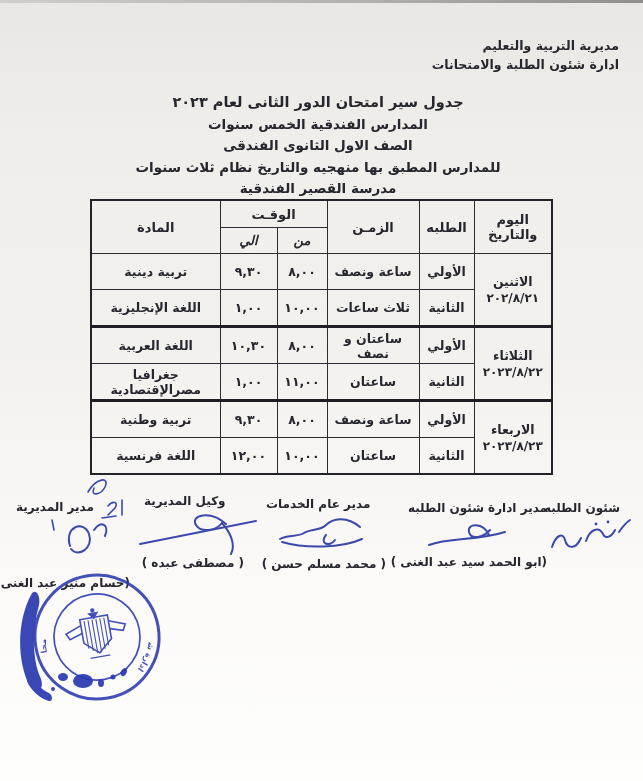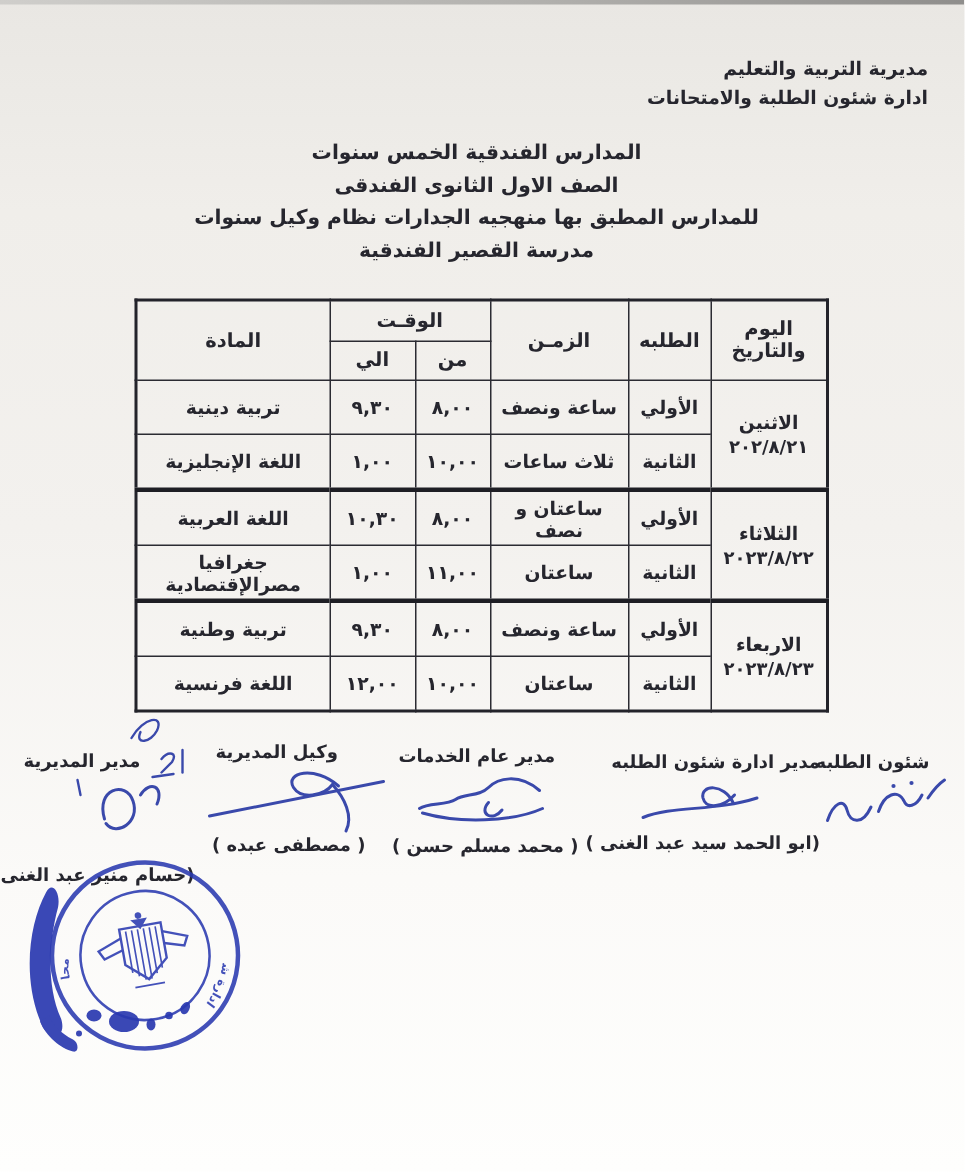--- a/index.html
+++ b/index.html
@@ -18,21 +18,21 @@
   .titleblock{position:absolute;top:92px;right:95px;width:460px;text-align:center;
     font-weight:700;line-height:21.5px;font-size:13.5px;}
   .titleblock .t1{font-size:14.5px;}
   
   table.sched{position:absolute;top:199px;right:90px;border-collapse:collapse;
     direction:rtl;background:transparent;border:2.6px solid #23232a;}
   table.sched th,table.sched td{border:1.6px solid #2b2b32;text-align:center;
     vertical-align:middle;font-weight:700;padding:0 3px;}
   table.sched thead th{font-size:13px;}
   table.sched thead tr.h1 th{height:26px;}
-  table.sched thead tr.h2 th{height:25px;}
+  table.sched thead tr.h2 th{height:25px;font-style:italic;}
   table.sched tbody td{height:35px;font-size:12.5px;}
   table.sched tbody tr.gsep td{border-top:3px solid #1e1e24;}
   td.daycell{font-size:12.5px;line-height:17px;}
   td.daycell .ddate{font-size:12px;letter-spacing:.5px;}
   
   .sig{position:absolute;text-align:left;font-weight:700;}
   .sig .lbl{font-size:12px;white-space:nowrap;}
   .sig .nm{font-size:12px;white-space:nowrap;}
   .ink{stroke:#3a49ab;stroke-width:2;fill:none;stroke-linecap:round;stroke-linejoin:round;}
   .inkthin{stroke:#3a49ab;stroke-width:1.6;fill:none;stroke-linecap:round;}
@@ -42,23 +42,24 @@
 <body>
 
 <div class="scan-edge"></div>
 
 <div class="agency">
   <div>مديرية التربية والتعليم</div>
   <div>ادارة شئون الطلبة والامتحانات</div>
 </div>
 
 <div class="titleblock">
+  <div class="t1">جدول سير امتحان الدور الثانى  لعام  ٢٠٢٣</div>
   <div>المدارس الفندقية الخمس سنوات</div>
   <div>الصف الاول الثانوى الفندقى</div>
-  <div>للمدارس المطبق بها منهجيه الجدارات نظام وكيل سنوات</div>
+  <div>للمدارس المطبق بها منهجيه والتاريخ نظام ثلاث سنوات</div>
   <div>مدرسة القصير الفندقية</div>
 </div>
 
 <table class="sched">
   <colgroup>
     <col style="width:78px">
       <col style="width:55px">
       <col style="width:92px">
     <col style="width:50px">
       <col style="width:57px">

